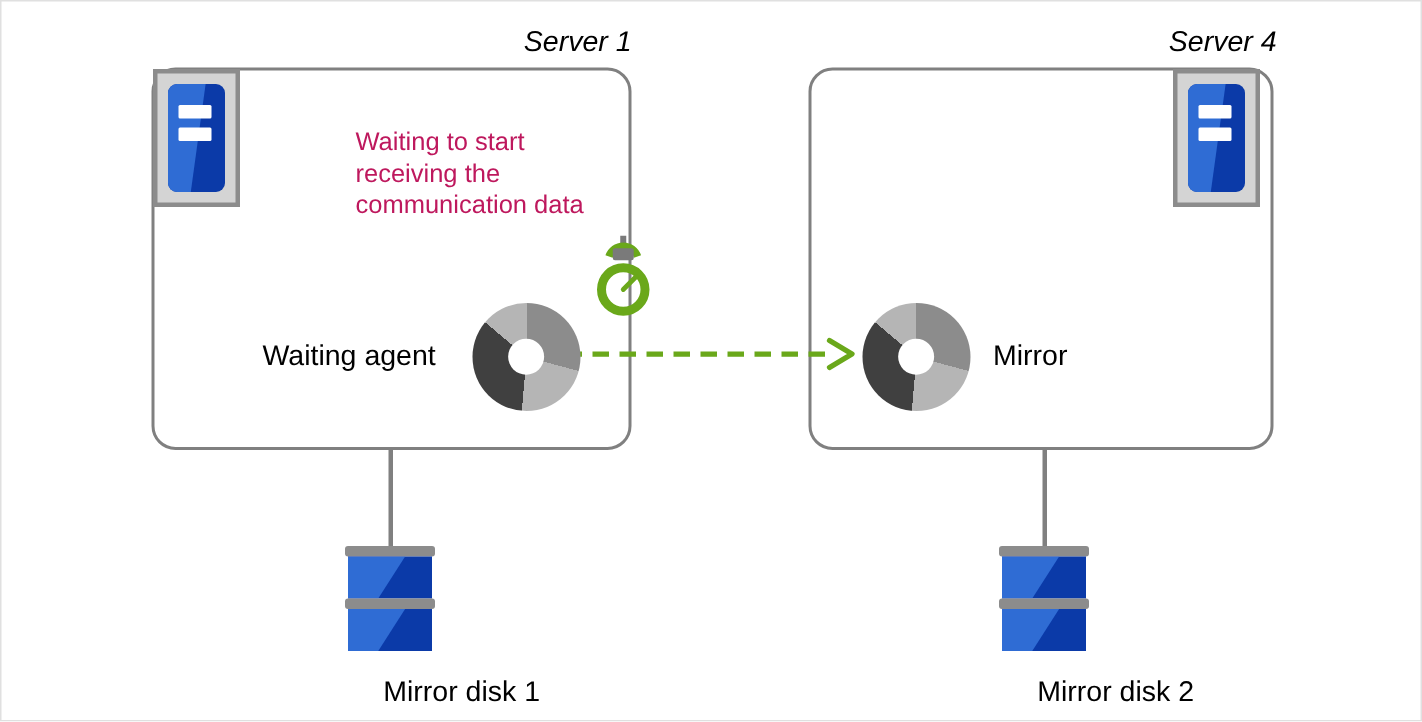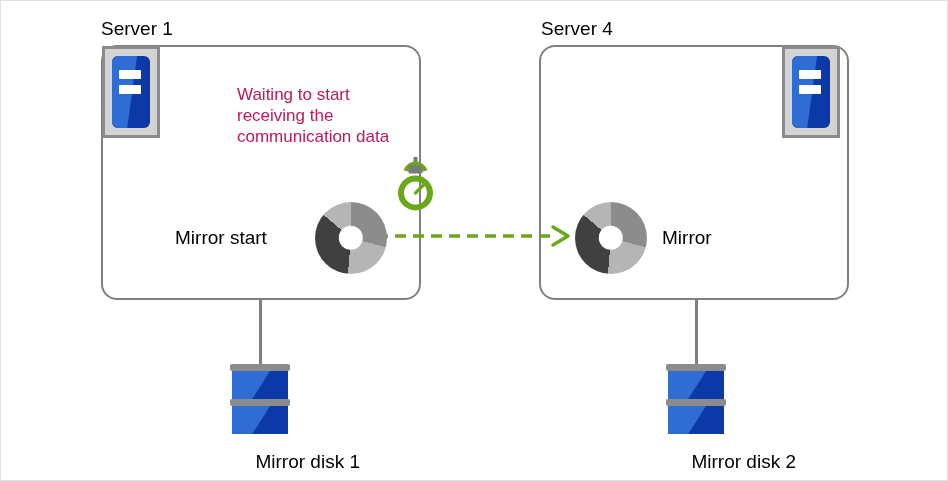--- a/index.html
+++ b/index.html
@@ -18,23 +18,24 @@
     border: 1px solid #e0e0e0;
     box-sizing: border-box;
     overflow: hidden;
   }
 
   
   .server-title {
     position: absolute;
     font-size: 19px;
     color: #000000;
-    text-align: left;
+    text-align: right;
     white-space: nowrap;
     line-height: 1;
+    font-style: italic;
   }
   #server1-title { left: 100px; top: 18px; width: 320px; }
   #server2-title { left: 540px; top: 18px; width: 310px; }
 
   
   .server-box {
     position: absolute;
     border: 2px solid #808080;
     border-radius: 16px;
     background: #ffffff;
@@ -227,21 +228,21 @@
 
   <div id="server1-machine-icon" class="machine-icon">
     <div class="chassis">
       <div class="bar b1"></div>
       <div class="bar b2"></div>
     </div>
   </div>
 
   <div id="status-text">Waiting to start receiving the communication data</div>
 
-  <div id="mirror-agent-label" class="agent-label">Mirror start</div>
+  <div id="mirror-agent-label" class="agent-label">Waiting agent</div>
 
   <div id="mirror-agent-donut" class="agent-donut"></div>
 
   <svg id="stopwatch-icon" viewBox="0 0 48 55">
 
     <rect x="21.5" y="0" width="4" height="11" fill="#7a7a7a"></rect>
 
     <path d="M14 14 A 10 10 0 0 1 33 14" fill="none" stroke="#6aa81a" stroke-width="5"></path>
 
     <rect x="16.5" y="8.5" width="14" height="8" rx="1.5" fill="#7a7a7a"></rect>

